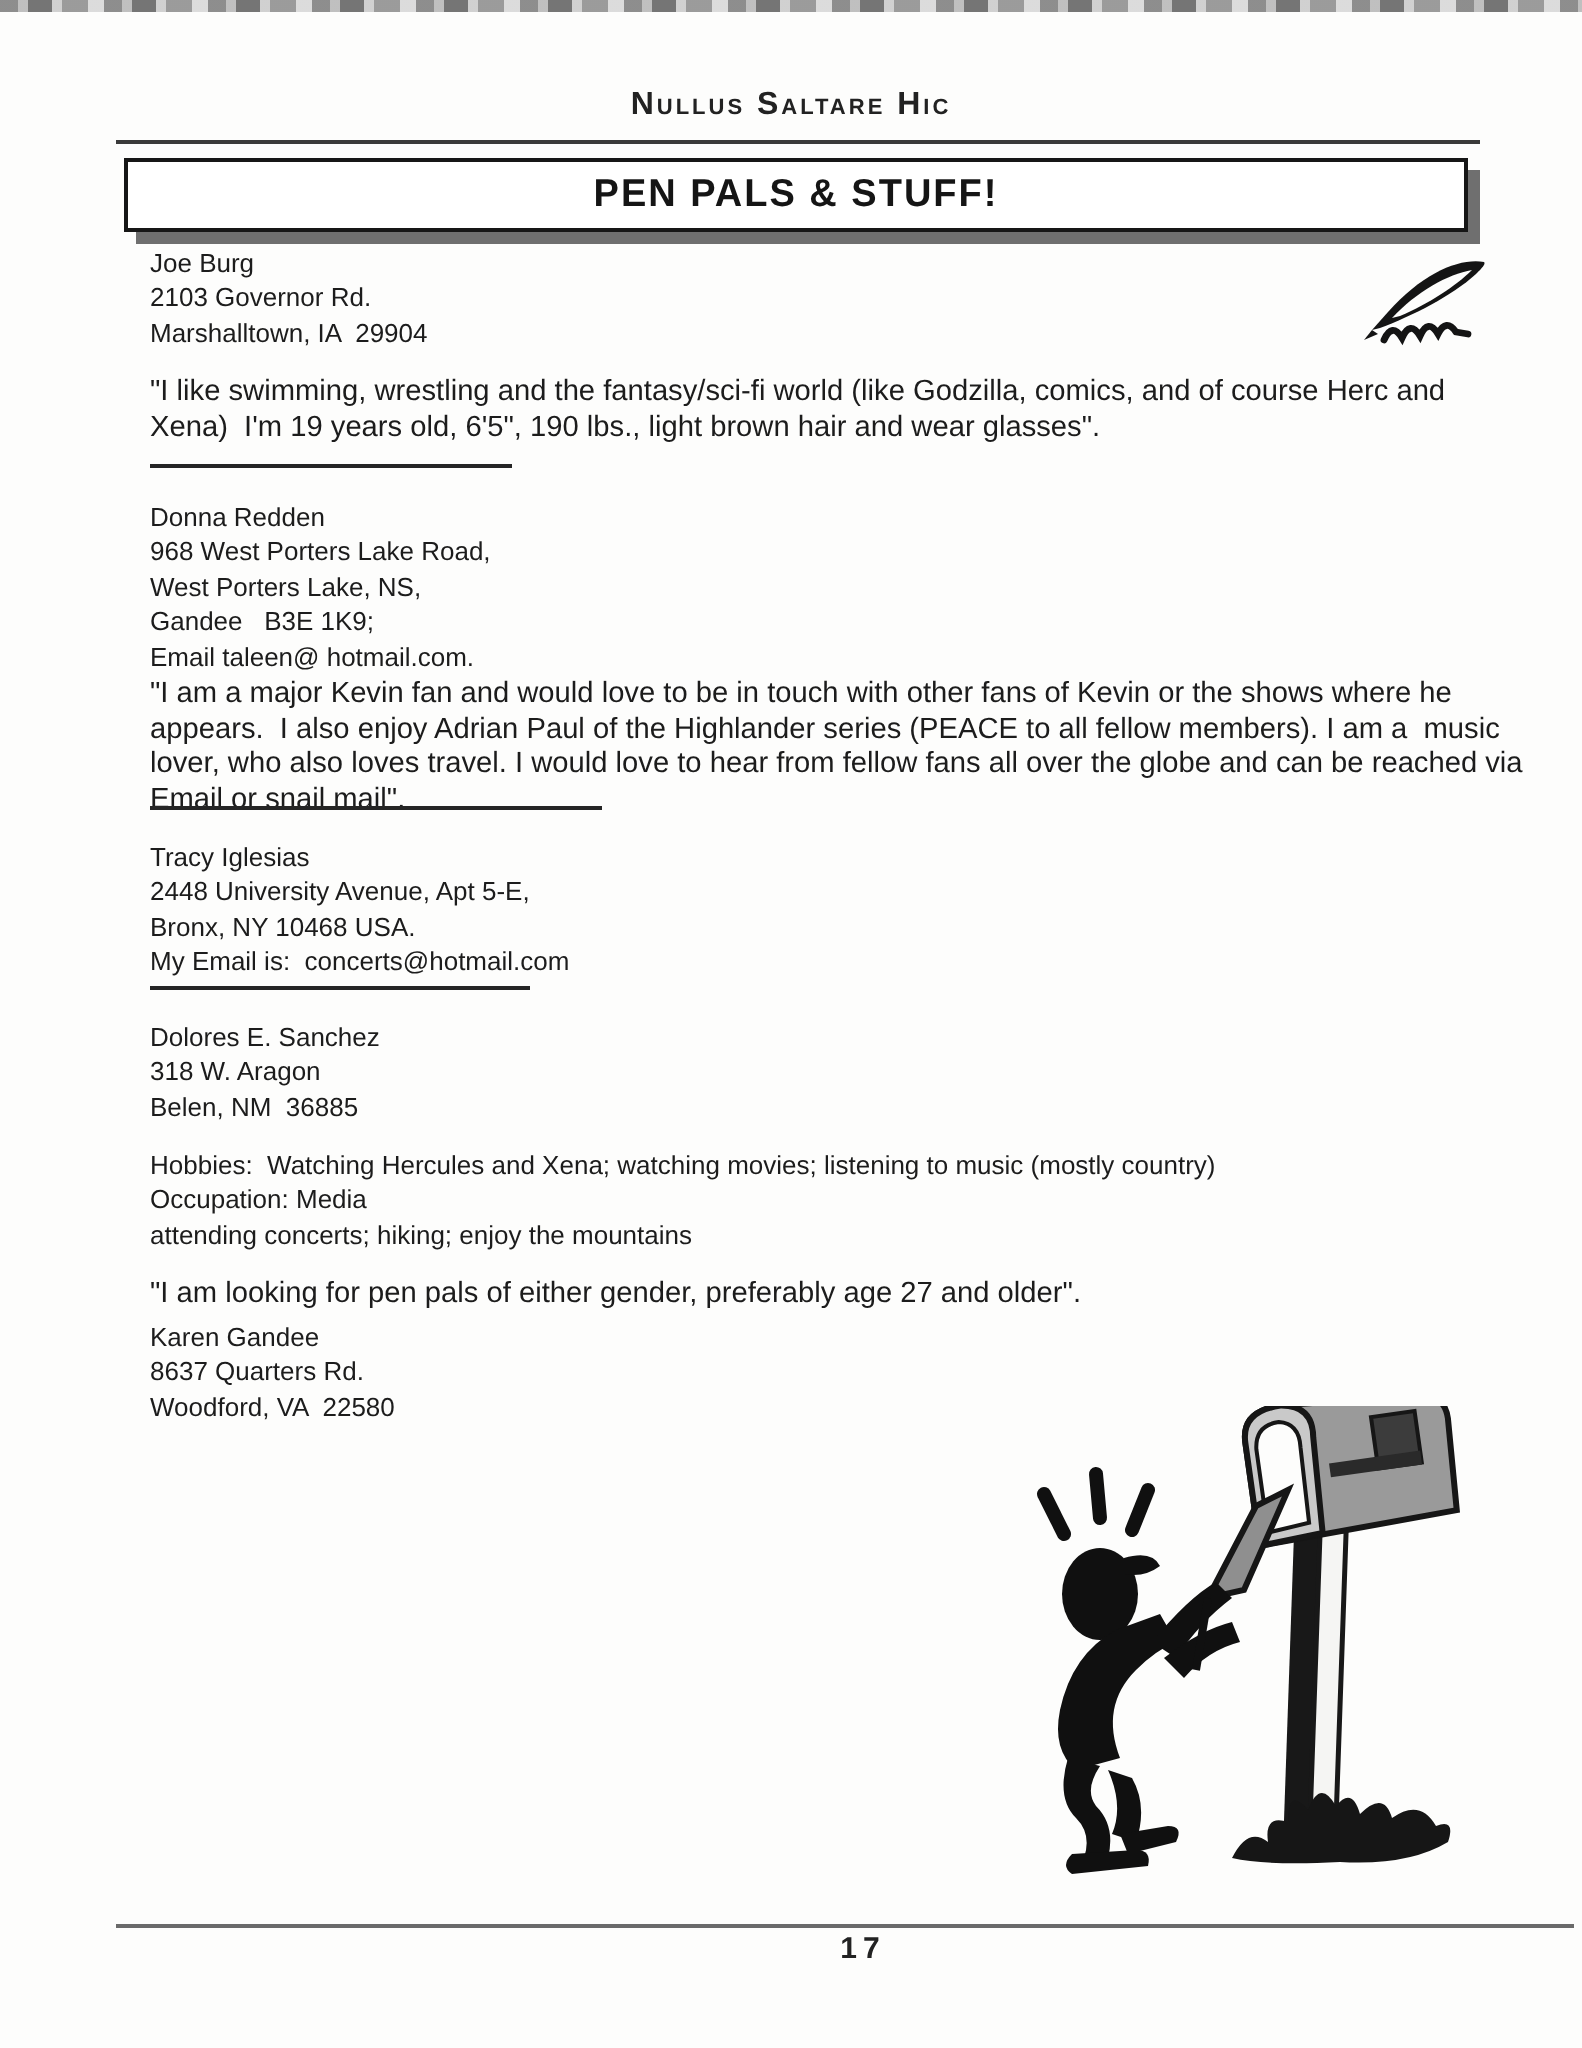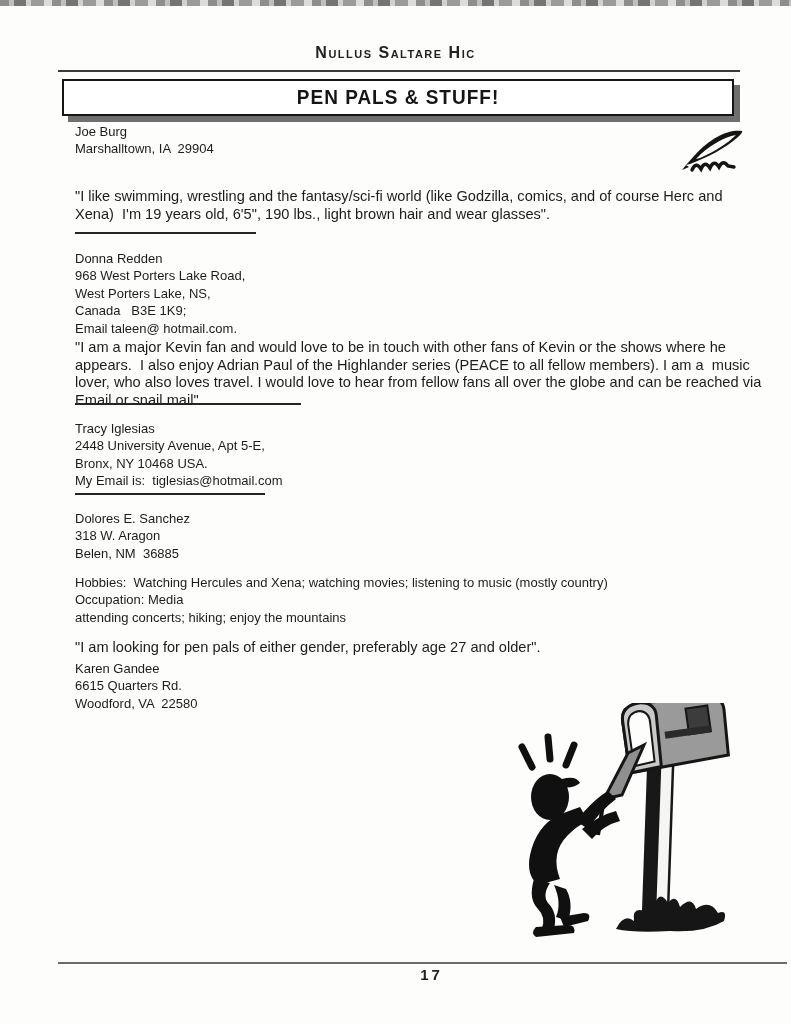--- a/index.html
+++ b/index.html
@@ -74,58 +74,59 @@
 
   <svg class="quill-icon" viewBox="0 0 74 50" aria-hidden="true">
     <path d="M66,3 C54,1 36,8 18,28 L10,37 L14,36 C30,30 50,20 62,9 C65,6 67,4 66,3 Z" fill="#141414"></path>
     <path d="M60,7 C48,9 32,18 20,31 L24,30 C38,24 52,15 60,7 Z" fill="#fdfdfc"></path>
     <path d="M10,37 L6,42 L13,39 Z" fill="#141414"></path>
     <path d="M16,42 q4,-9 9,-1 q4,-9 9,-1 q4,-9 9,-1 q4,-8 9,-1 l6,1" fill="none" stroke="#141414" stroke-width="3.4" stroke-linecap="round"></path>
   </svg>
 
   <div class="block" style="top:123px">
     <div class="text-line">Joe Burg</div>
+    <div class="text-line">2103 Governor Rd.</div>
     <div class="text-line">Marshalltown, IA  29904</div>
   </div>
   <div class="quote" style="top:188px">"I like swimming, wrestling and the fantasy/sci-fi world (like Godzilla, comics, and of course Herc and Xena)  I'm 19 years old, 6'5", 190 lbs., light brown hair and wear glasses".</div>
   <div class="divider" style="top:232px;width:181px"></div>
 
   <div class="block" style="top:250px">
     <div class="text-line">Donna Redden</div>
     <div class="text-line">968 West Porters Lake Road,</div>
     <div class="text-line">West Porters Lake, NS,</div>
-    <div class="text-line">Canada   B3E 1K9;</div>
+    <div class="text-line">Gandee   B3E 1K9;</div>
     <div class="text-line">Email taleen@ hotmail.com.</div>
   </div>
   <div class="quote" style="top:339px">"I am a major Kevin fan and would love to be in touch with other fans of Kevin or the shows where he appears.  I also enjoy Adrian Paul of the Highlander series (PEACE to all fellow members). I am a  music lover, who also loves travel. I would love to hear from fellow fans all over the globe and can be reached via Email or snail mail".</div>
   <div class="divider" style="top:403px;width:226px"></div>
 
   <div class="block" style="top:420px">
     <div class="text-line">Tracy Iglesias</div>
     <div class="text-line">2448 University Avenue, Apt 5-E,</div>
     <div class="text-line">Bronx, NY 10468 USA.</div>
-    <div class="text-line">My Email is:  tiglesias@hotmail.com</div>
+    <div class="text-line">My Email is:  concerts@hotmail.com</div>
   </div>
   <div class="divider" style="top:493px;width:190px"></div>
 
   <div class="block" style="top:510px">
     <div class="text-line">Dolores E. Sanchez</div>
     <div class="text-line">318 W. Aragon</div>
     <div class="text-line">Belen, NM  36885</div>
   </div>
   <div class="block" style="top:574px">
     <div class="text-line">Hobbies:  Watching Hercules and Xena; watching movies; listening to music (mostly country)</div>
     <div class="text-line">Occupation: Media</div>
     <div class="text-line">attending concerts; hiking; enjoy the mountains</div>
   </div>
   <div class="quote" style="top:639px">"I am looking for pen pals of either gender, preferably age 27 and older".</div>
 
   <div class="block" style="top:660px">
     <div class="text-line">Karen Gandee</div>
-    <div class="text-line">6615 Quarters Rd.</div>
+    <div class="text-line">8637 Quarters Rd.</div>
     <div class="text-line">Woodford, VA  22580</div>
   </div>
 
   <svg class="mailbox-art" viewBox="0 0 268 256" aria-hidden="true">
 
     <g transform="rotate(2 180 150)">
       <rect x="168" y="62" width="13" height="160" fill="#181818"></rect>
       <rect x="181" y="62" width="13" height="160" fill="#f5f5f3" stroke="#181818" stroke-width="2.5"></rect>
     </g>
 

